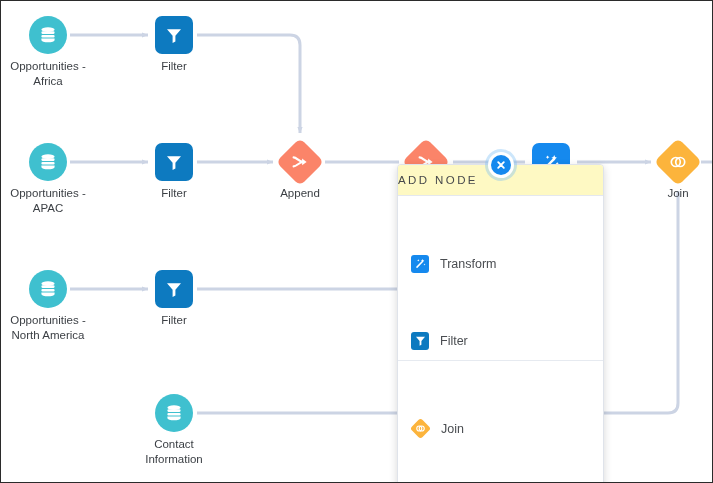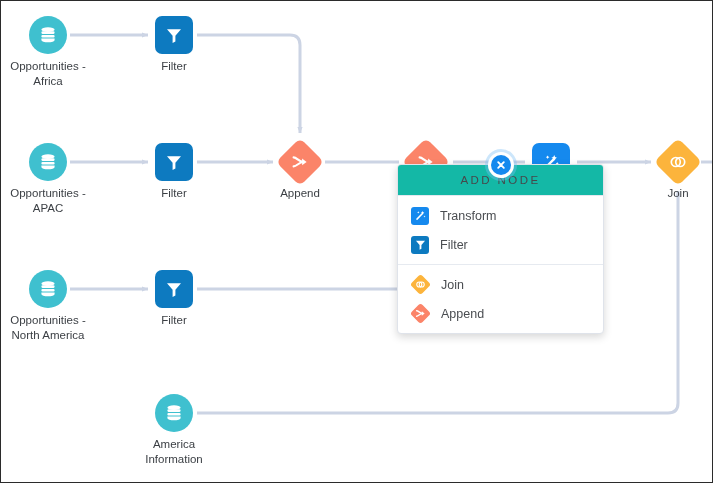--- a/index.html
+++ b/index.html
@@ -43,24 +43,24 @@
   
   #popup{
     position:absolute;left:396px;top:163px;width:205px;
     background:#ffffff;
     border:1px solid #dfe3ea;
     border-radius:4px;
     box-shadow:0 3px 9px rgba(0,0,0,.16);
     z-index:40;
   }
   #popup-header{
-    height:30px;background:#14b8a6;
+    height:30px;background:#fef9c3;
     border-bottom:1px solid #e4e8ef;
     border-radius:3px 3px 0 0;
-    display:flex;align-items:center;justify-content:center;
+    display:flex;align-items:center;justify-content:flex-start;
   }
   #popup-title{
     font-size:11.5px;color:#46484b;letter-spacing:2.4px;
     font-weight:400;
   }
   #close-btn{
     position:absolute;left:50%;top:-13px;margin-left:-13px;
     width:26px;height:26px;border-radius:50%;
     background:#ffffff;
     display:flex;align-items:center;justify-content:center;
@@ -68,21 +68,21 @@
     box-shadow:0 0 0 3px rgba(120,190,245,.38);
   }
   #close-inner{
     width:20px;height:20px;border-radius:50%;background:#1589ee;
     display:flex;align-items:center;justify-content:center;
   }
   .menu-group{padding:5px 0;}
   .menu-group + .menu-group{border-top:1px solid #e6eaf0;}
   .menu-item{
     height:29px;display:flex;align-items:center;
-    padding:0 0 0 13px;cursor:pointer;
+    padding:0 0 0 13px;cursor:pointer;margin-top:48px;
   }
   .mi-icon{
     width:18px;height:18px;flex:0 0 18px;
     display:flex;align-items:center;justify-content:center;
     margin-right:11px;
   }
   .mi-icon.sq{border-radius:3px;}
   .mi-icon.dm{
     width:15px;height:15px;flex:0 0 15px;border-radius:3px;
     transform:rotate(45deg);margin-right:13px;margin-left:2px;
@@ -231,21 +231,21 @@
 
   <div class="node" style="left:173px;top:412px;">
     <div class="shape circle">
       <svg width="20" height="20" viewBox="0 0 20 20">
         <ellipse cx="10" cy="4.6" rx="6.6" ry="2.3" fill="#fff"></ellipse>
         <rect x="3.4" y="6.3" width="13.2" height="2.6" rx="1.1" fill="#fff"></rect>
         <rect x="3.4" y="10.0" width="13.2" height="2.6" rx="1.1" fill="#fff"></rect>
         <path d="M3.4,13.6 h13.2 v1.4 a6.6,2.3 0 0 1 -13.2,0 z" fill="#fff"></path>
       </svg>
     </div>
-    <div class="nlabel">America
+    <div class="nlabel">Contact
 Information</div>
   </div>
 
   <div id="popup">
 
     <div id="close-btn">
       <div id="close-inner">
         <svg width="10" height="10" viewBox="0 0 10 10">
           <path d="M2.2,2.2 L7.8,7.8 M7.8,2.2 L2.2,7.8" stroke="#fff" stroke-width="1.9" stroke-linecap="round"></path>
         </svg>

